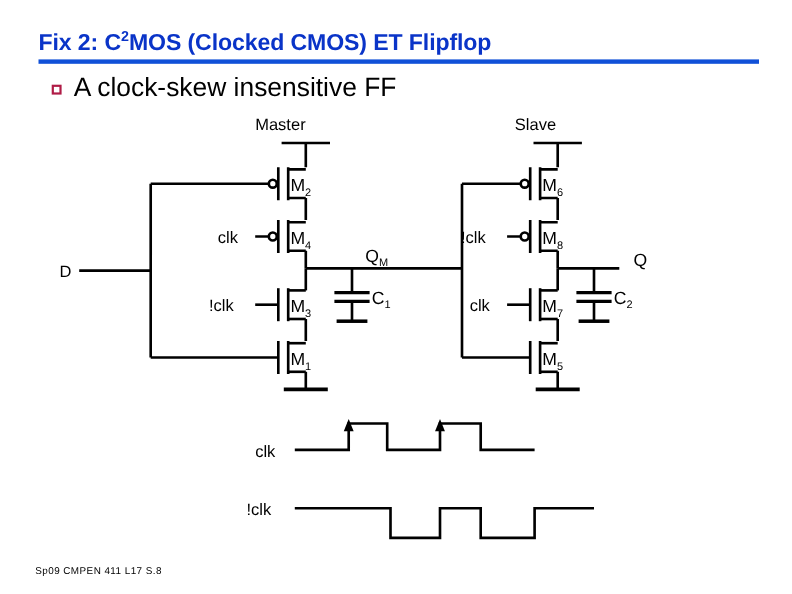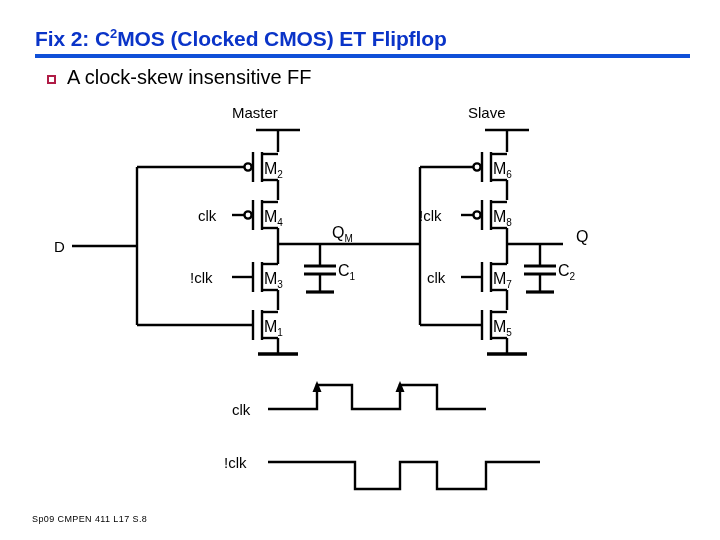--- a/index.html
+++ b/index.html
@@ -65,21 +65,21 @@
     width: 9px;
     height: 9px;
     border: 2px solid #b01c46;
     background: transparent;
     box-sizing: border-box;
     flex: none;
     margin-top: 3px;
   }
   #bullet-text {
     font-family: "Liberation Sans", sans-serif;
-    font-size: 20px;
+    font-size: 24px;
     color: #000000;
     white-space: nowrap;
     text-align: right;
   }
 
   
   #circuit-canvas {
     position: absolute;
     left: 0;
     top: 96px;

